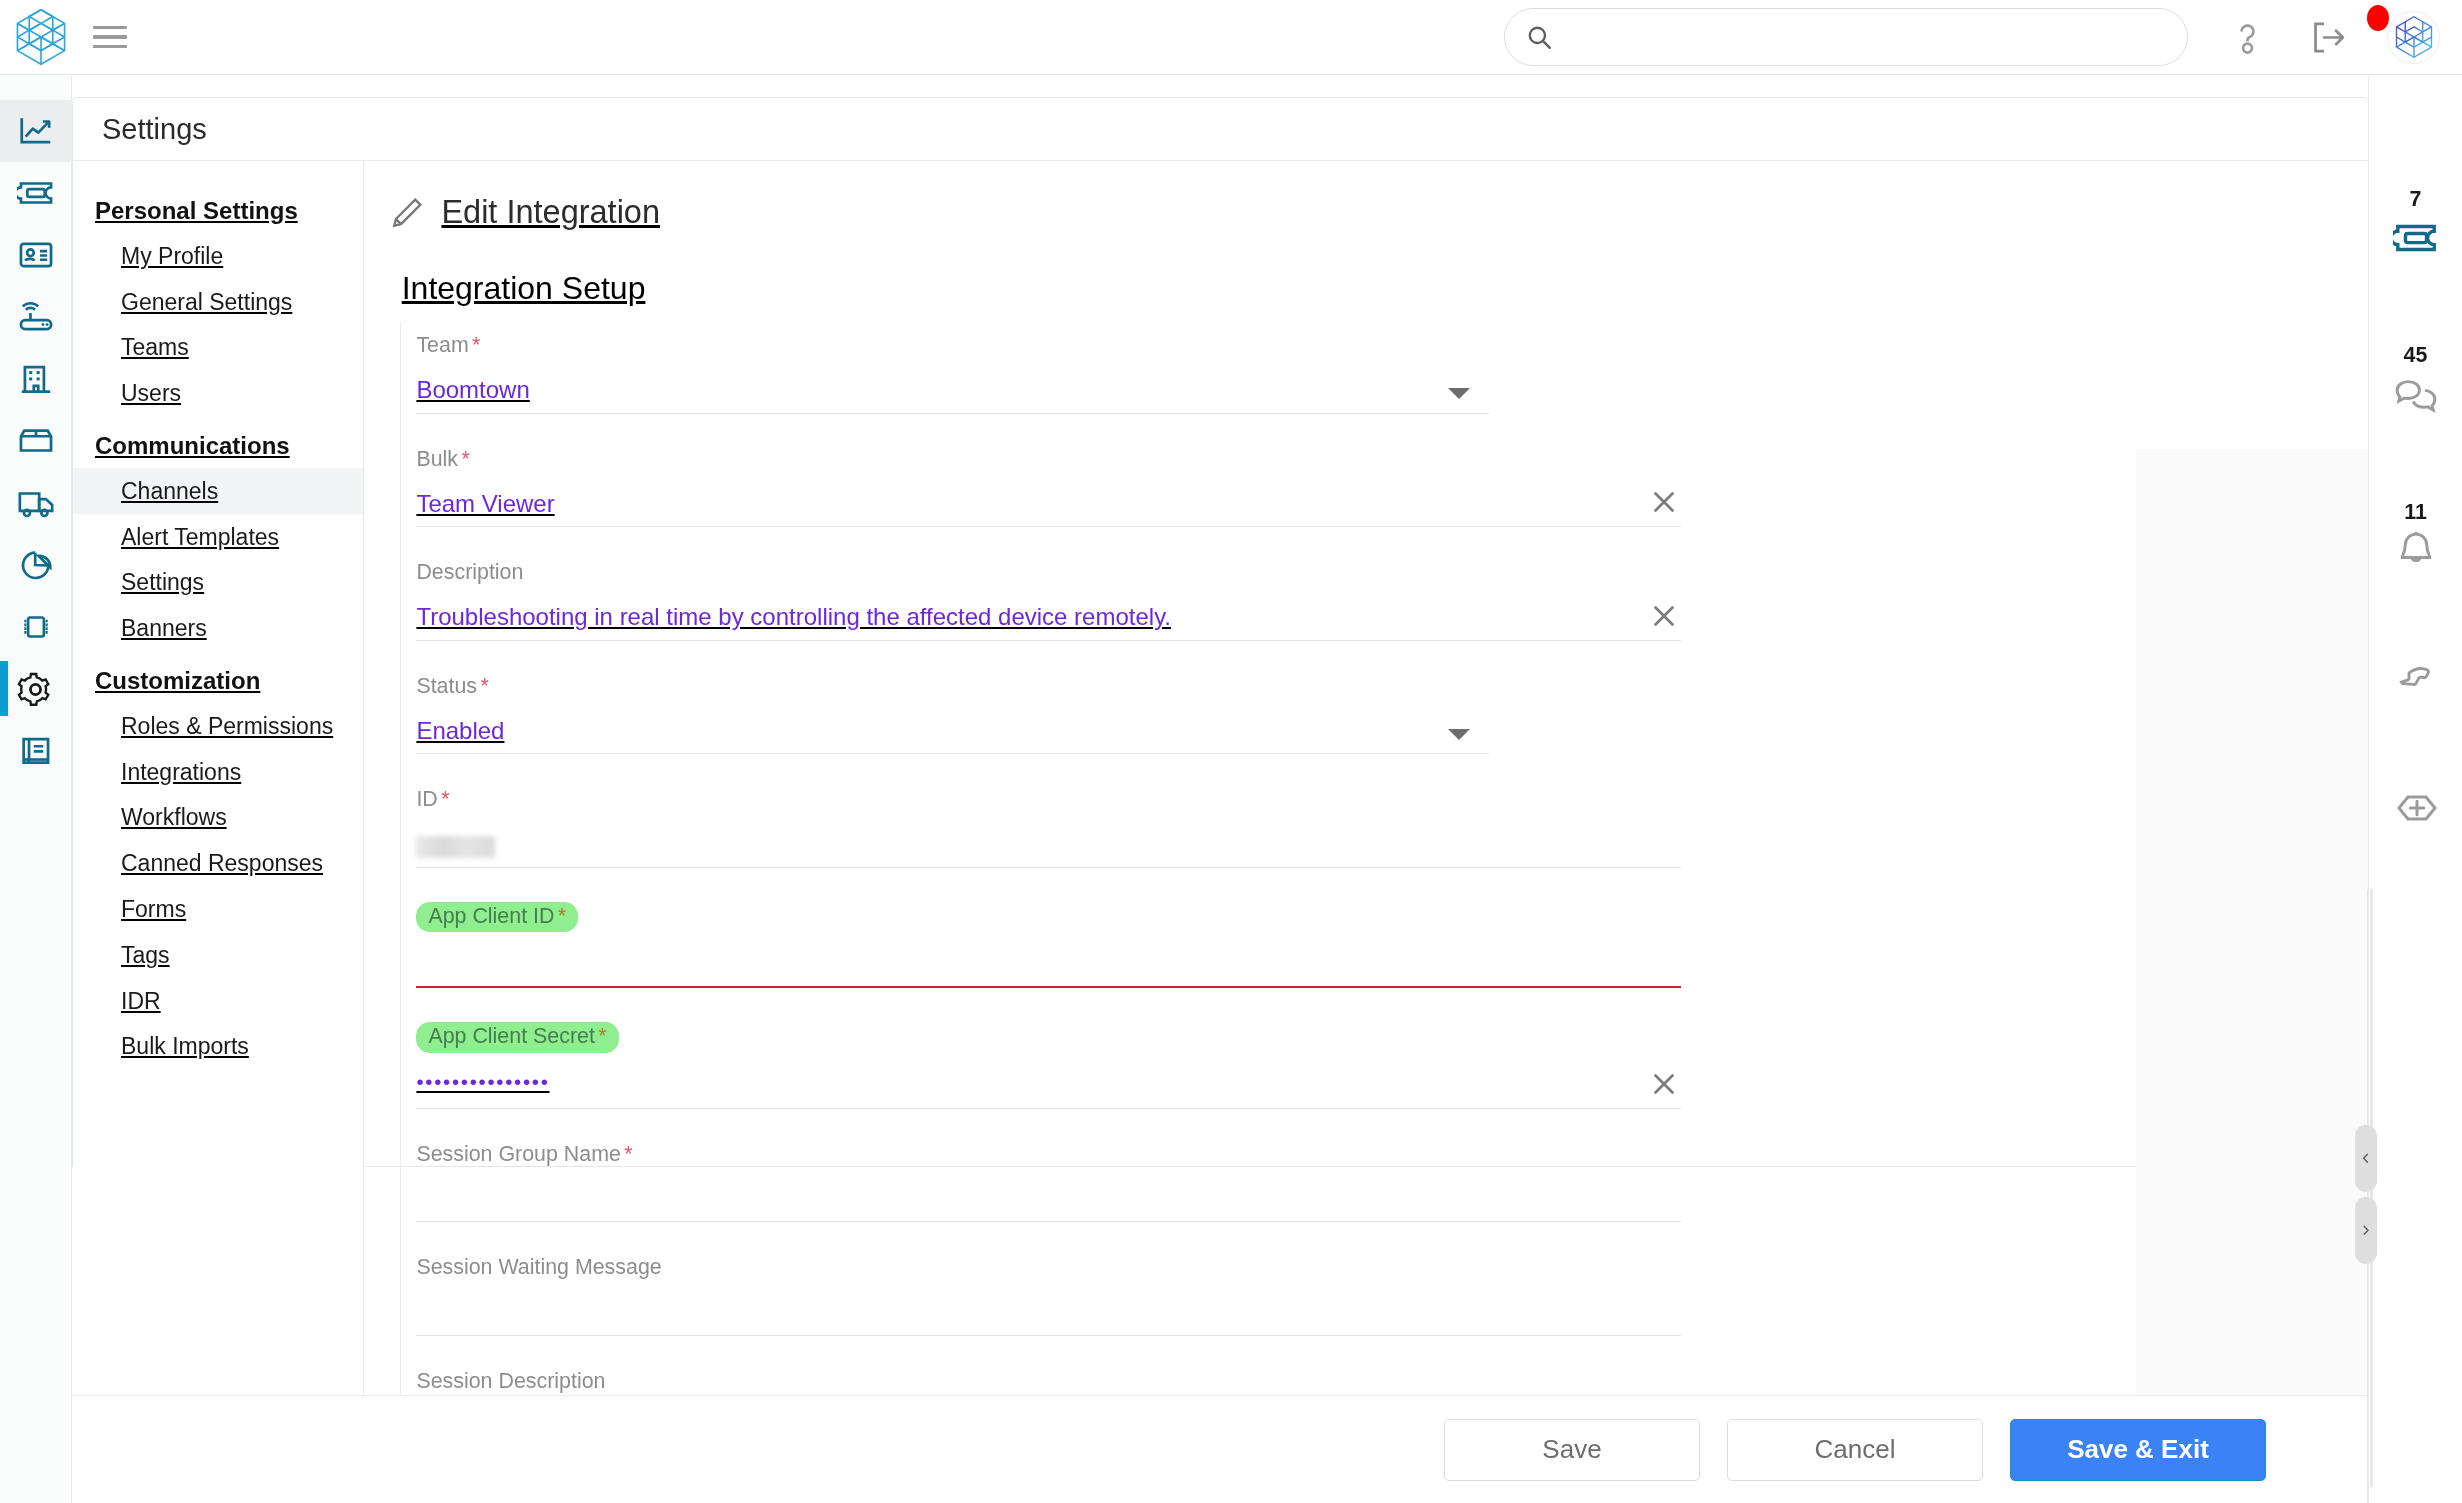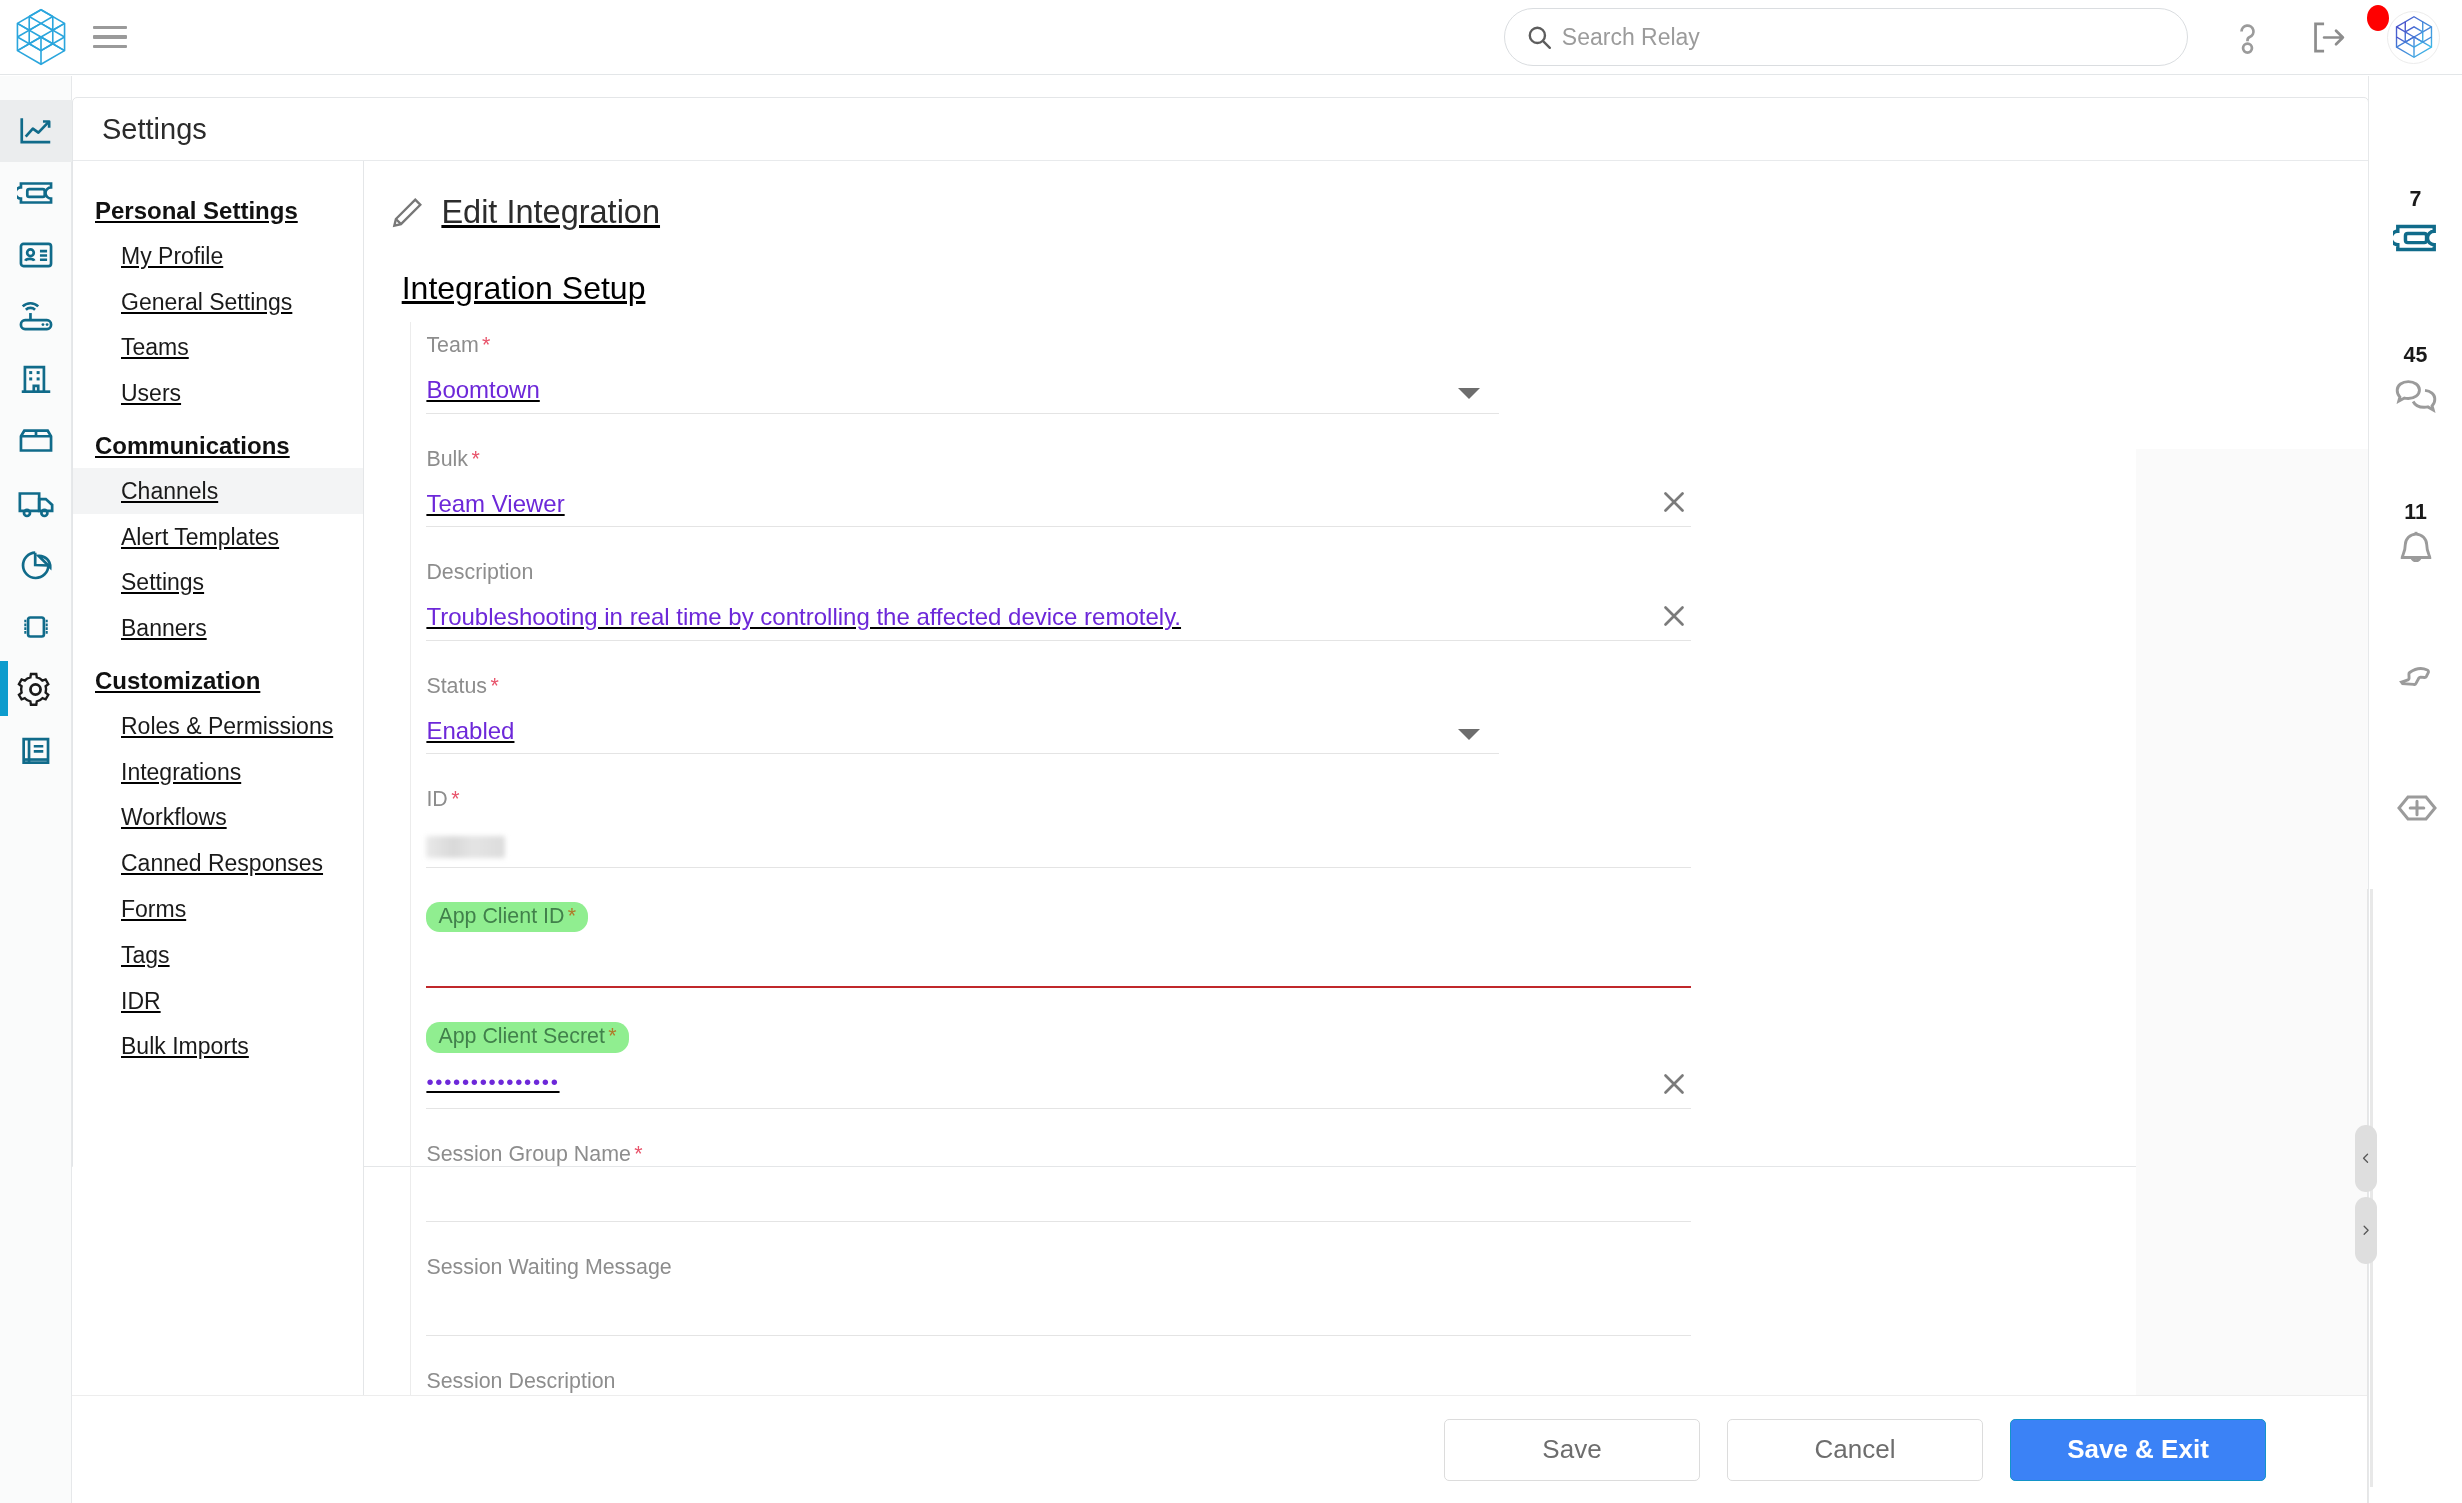--- a/index.html
+++ b/index.html
@@ -87,21 +87,21 @@
   }
   .nav-item.selected { background: #f3f4f5; }
 
   
   .form-pane { flex: 1; position: relative; padding: 26px 0 0 24px; overflow: hidden; }
   .edit-head { display: flex; align-items: center; gap: 15.4px; margin: 6.8px 0 0 0; }
   .pencil-icon { width: 38px; height: 38px; }
   .edit-title { font-size: 32.5px; color: #2c2c2c; }
   .section-title { font-size: 32px; color: #000000; margin: 38px 0 15.4px 13.7px; }
 
-  .fields { position: relative; margin-left: 22px; width: 1274px; padding-left: 15.4px;
+  .fields { position: relative; margin-left: 12px; width: 1274px; padding-left: 15.4px;
     border-left: 1.7px solid #ececec; }
   .field { position: relative; padding: 12px 0 0 0; }
   .field-label {
     font-size: 21.4px; color: #8d8d8d; display: inline-block; line-height: 1.1;
   }
   .field-label .req { color: #e8546b; font-size: 21.4px; margin-left: 3.4px; }
   .field-label.hl {
     background: #90ee90; border-radius: 13.7px; padding: 2.6px 12px 4.3px 12px; color: #41804b;
   }
   .field-label.hl .req { color: #b07a2a; }
@@ -203,21 +203,20 @@
   </div>
 
   <div class="topbar-right">
     <div class="search-wrap">
       <span class="search-icon">
         <svg viewBox="0 0 24 24" width="26" height="26" fill="none" stroke="#5d5d5d" stroke-width="2.2">
           <circle cx="10.5" cy="10.5" r="7"></circle>
             <path d="M16 16 L22 22" stroke-linecap="round"></path>
         </svg>
       </span>
-      <input class="search-input" value="" placeholder="Search Relay" style="">
     </div>
 
     <span class="hdr-icon">
       <svg viewBox="0 0 24 24" width="41" height="41" fill="none" stroke="#9b9b9b" stroke-width="1.6">
         <path d="M8.5 8.5a3.5 3.5 0 1 1 4.8 3.25c-.9.4-1.3 1-1.3 1.9v.6"></path>
         <circle cx="12" cy="18.2" r="2.6"></circle>
       </svg>
     </span>
 
     <span class="hdr-icon">

